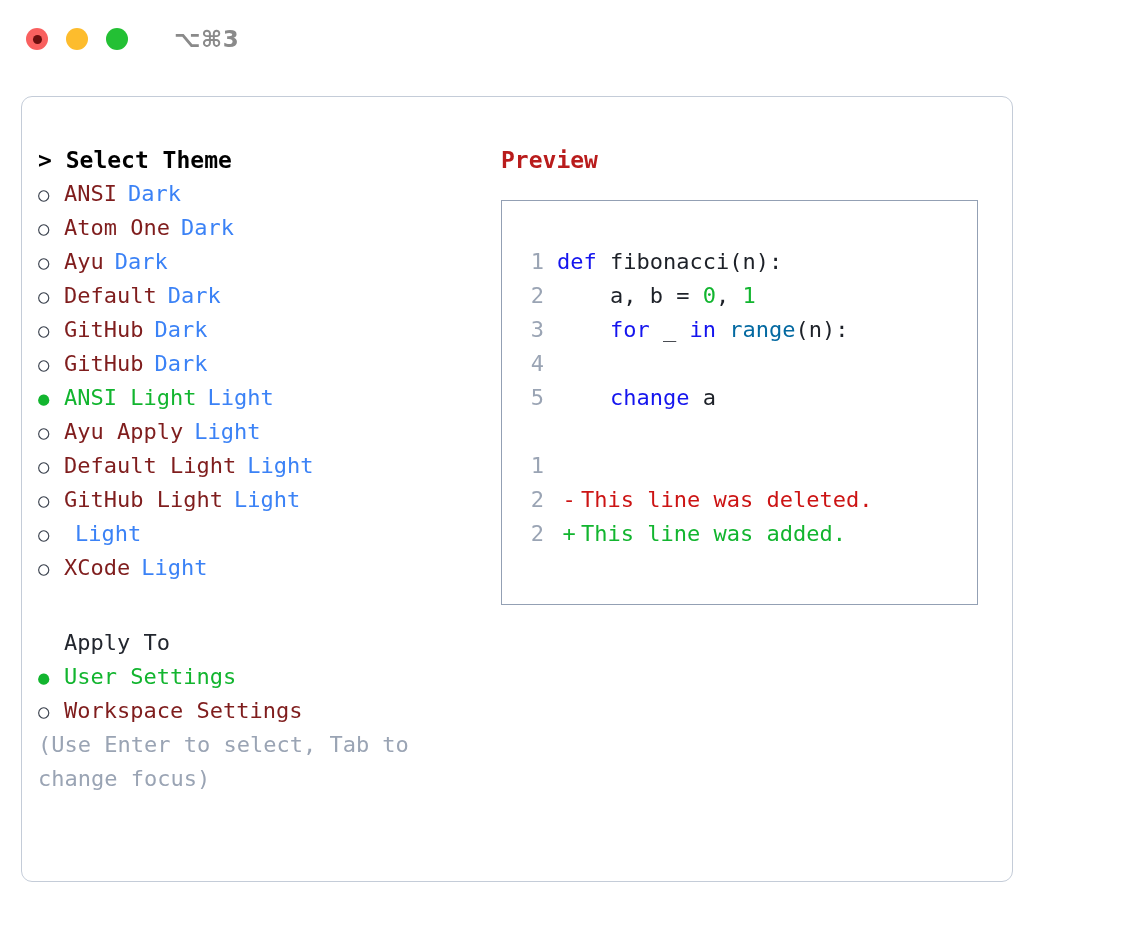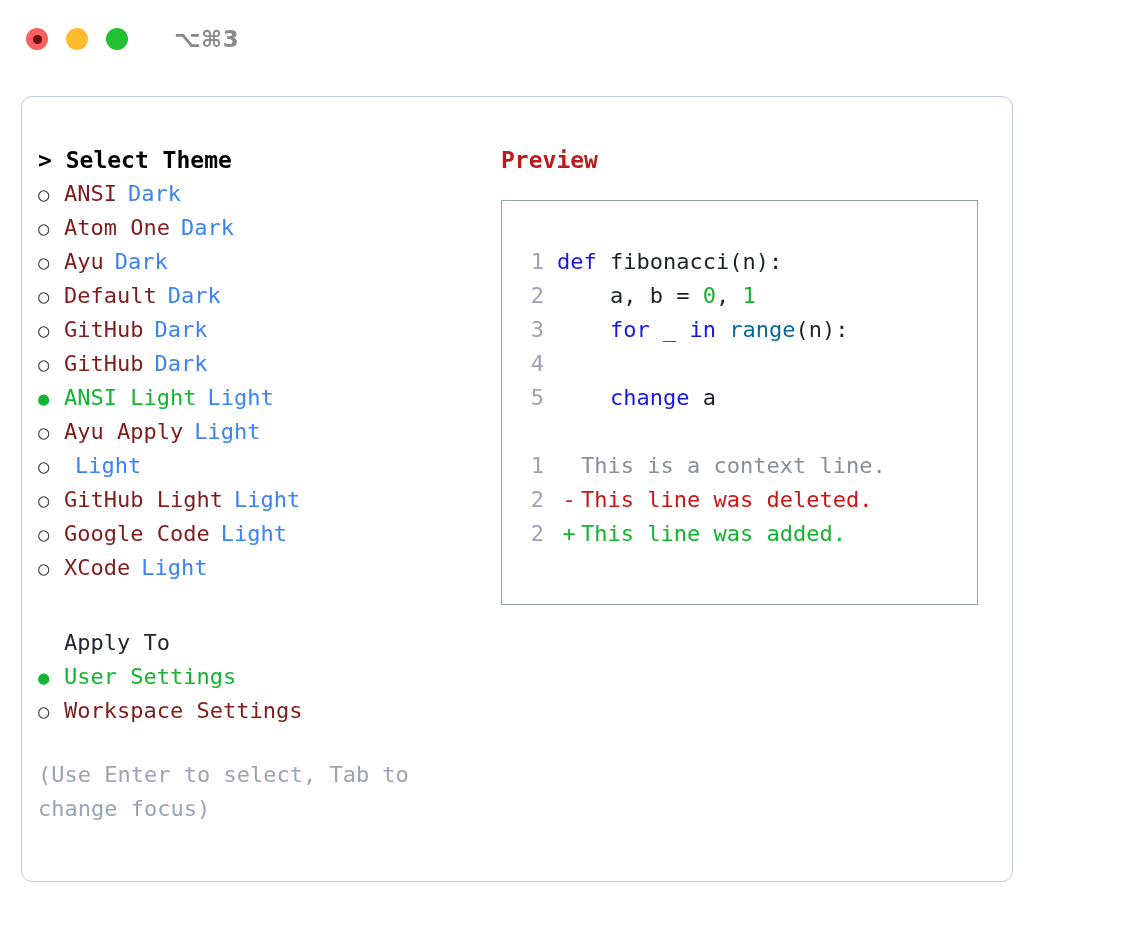--- a/index.html
+++ b/index.html
@@ -129,21 +129,20 @@
     font-size: 22px;
     color: #22262e;
     line-height: 34px;
     height: 34px;
     padding-left: 26px;
     white-space: pre;
     margin-top: 7px;
   }
 
   .hint {
-    margin-top: 30px;
     font-size: 22px;
     line-height: 34px;
     color: #9aa4b4;
     width: 410px;
     white-space: pre-wrap;
   }
 
   
   .right-pane {
     position: absolute;
@@ -229,23 +228,23 @@
 
         <div id="theme-list">
             <div class="opt-row"><span class="bullet off">○</span><span class="opt-label">ANSI</span><span class="opt-tag">Dark</span></div>
             <div class="opt-row"><span class="bullet off">○</span><span class="opt-label">Atom One</span><span class="opt-tag">Dark</span></div>
             <div class="opt-row"><span class="bullet off">○</span><span class="opt-label">Ayu</span><span class="opt-tag">Dark</span></div>
             <div class="opt-row"><span class="bullet off">○</span><span class="opt-label">Default</span><span class="opt-tag">Dark</span></div>
             <div class="opt-row"><span class="bullet off">○</span><span class="opt-label">GitHub</span><span class="opt-tag">Dark</span></div>
             <div class="opt-row"><span class="bullet off">○</span><span class="opt-label">GitHub</span><span class="opt-tag">Dark</span></div>
             <div class="opt-row"><span class="bullet on">●</span><span class="opt-label sel">ANSI Light</span><span class="opt-tag">Light</span></div>
             <div class="opt-row"><span class="bullet off">○</span><span class="opt-label">Ayu Apply</span><span class="opt-tag">Light</span></div>
+            <div class="opt-row"><span class="bullet off">○</span><span class="opt-label">Default Light</span><span class="opt-tag">Light</span></div>
+            <div class="opt-row"><span class="bullet off">○</span><span class="opt-label">GitHub Light</span><span class="opt-tag">Light</span></div>
             <div class="opt-row"><span class="bullet off">○</span><span class="opt-tag">Light</span></div>
-            <div class="opt-row"><span class="bullet off">○</span><span class="opt-label">GitHub Light</span><span class="opt-tag">Light</span></div>
-            <div class="opt-row"><span class="bullet off">○</span><span class="opt-label">Google Code</span><span class="opt-tag">Light</span></div>
             <div class="opt-row"><span class="bullet off">○</span><span class="opt-label">XCode</span><span class="opt-tag">Light</span></div>
           </div>
 
         <div class="spacer-row"></div>
 
         <div class="apply-title">Apply To</div>
 
         <div id="apply-list">
             <div class="opt-row"><span class="bullet on">●</span><span class="opt-label sel">User Settings</span></div>
             <div class="opt-row"><span class="bullet off">○</span><span class="opt-label">Workspace Settings</span></div>
@@ -260,21 +259,21 @@
         <div class="preview-box">
           <div id="code-block">
               <div class="code-line"><span class="lineno">1</span><span class="code-body"><span class="kw">def</span><span> fibonacci(n):</span></span></div>
               <div class="code-line"><span class="lineno">2</span><span class="code-body"><span>    a, b = </span><span class="num">0</span><span>, </span><span class="num">1</span></span></div>
               <div class="code-line"><span class="lineno">3</span><span class="code-body"><span>    </span><span class="kw">for</span><span> _ </span><span class="kw">in</span><span> </span><span class="fn">range</span><span>(n):</span></span></div>
               <div class="code-line"><span class="lineno">4</span></div>
               <div class="code-line"><span class="lineno">5</span><span class="code-body"><span>    </span><span class="kw">change</span><span> a</span></span></div>
             </div>
           <div class="diff-gap"></div>
           <div id="diff-block">
-              <div class="diff-line"><span class="lineno">1</span><span class="diff-mark diff-ctx"> </span><span class="diff-ctx">This is a context line.</span></div>
+              <div class="diff-line"><span class="lineno">1</span><span class="diff-mark diff-ctx"> </span></div>
               <div class="diff-line"><span class="lineno">2</span><span class="diff-mark diff-del">-</span><span class="diff-del">This line was deleted.</span></div>
               <div class="diff-line"><span class="lineno">2</span><span class="diff-mark diff-add">+</span><span class="diff-add">This line was added.</span></div>
             </div>
         </div>
       </div>
 
     </div>
   </div>
 </div>
 

